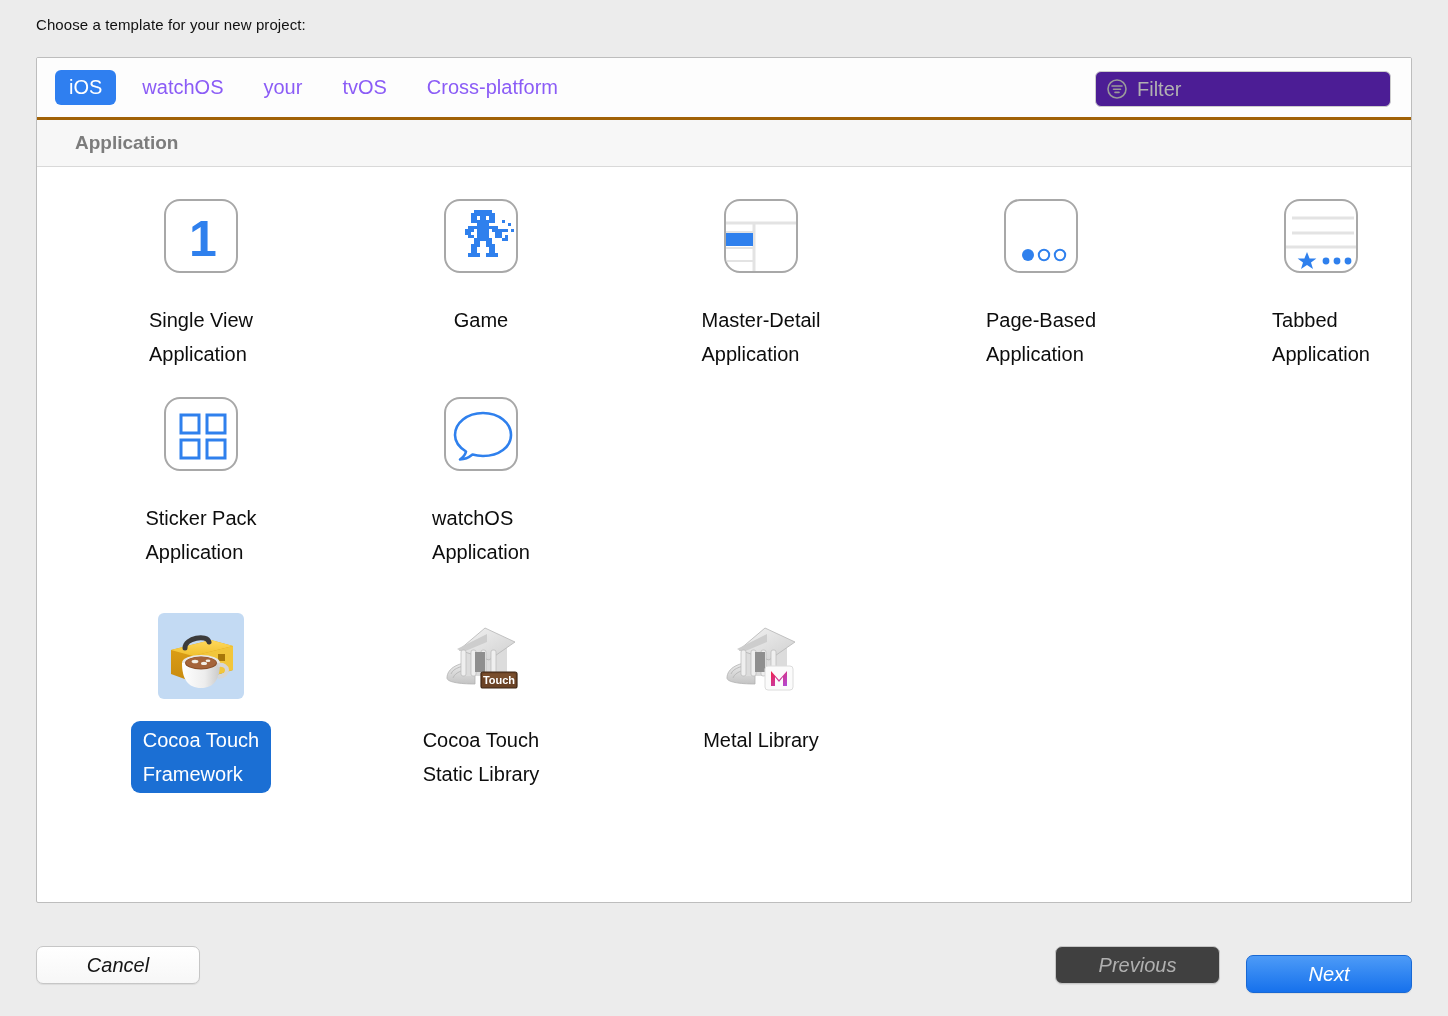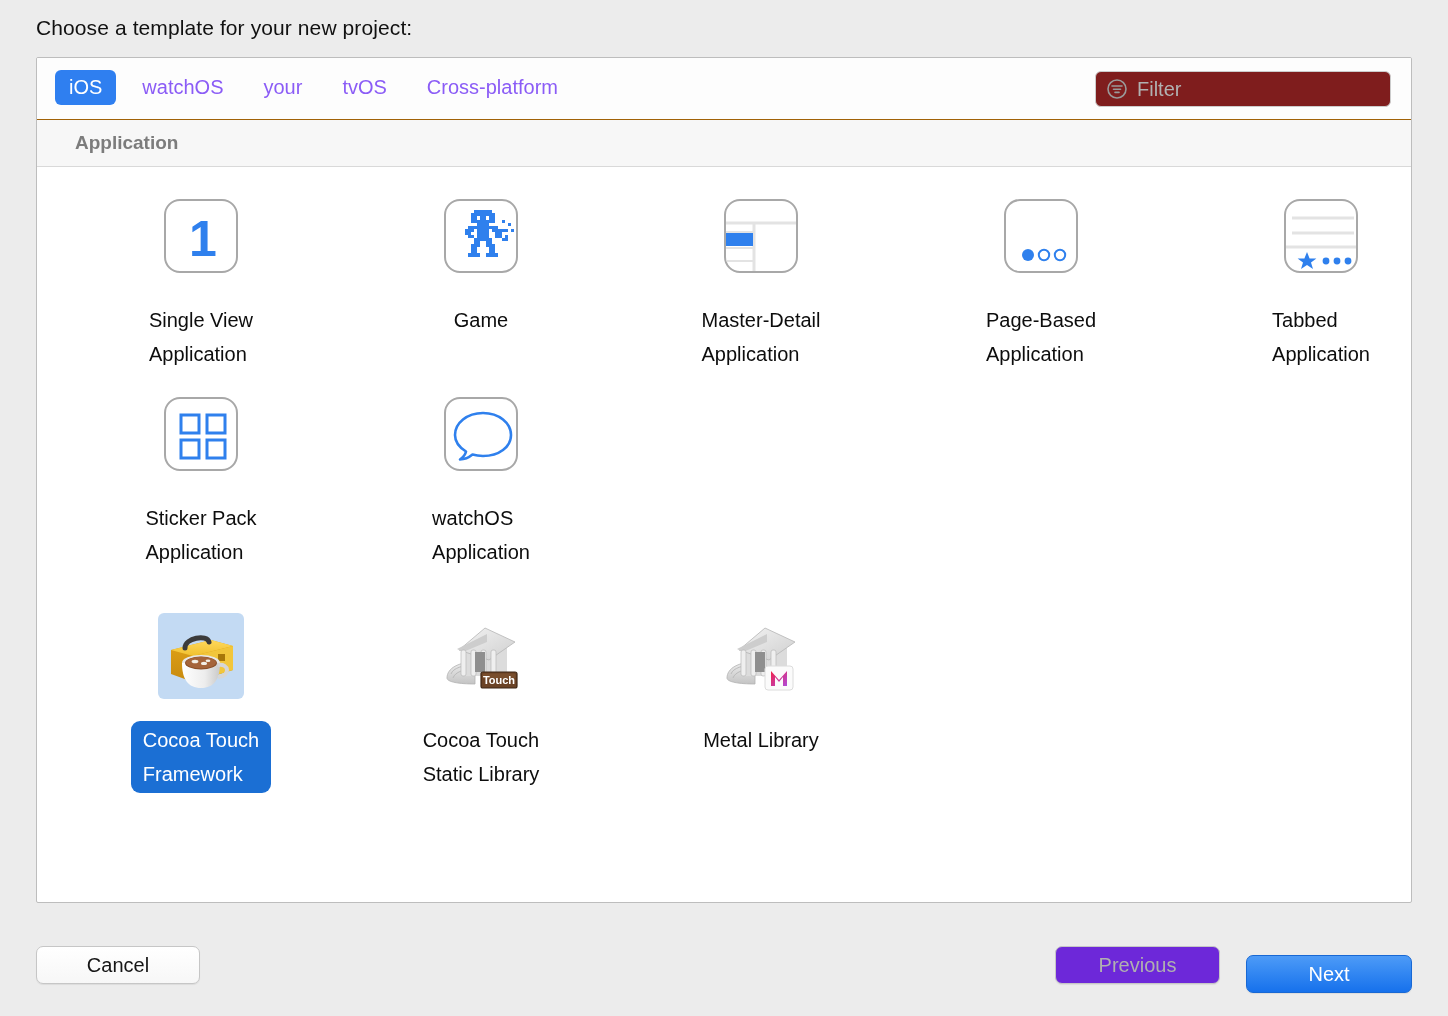--- a/index.html
+++ b/index.html
@@ -15,42 +15,42 @@
   #dialog {
     position: relative;
     width: 1448px; height: 1016px;
     background: #ececec;
   }
 
   
   .prompt-title {
     position: absolute;
     left: 36px; top: 16px;
-    font-size: 21px;
+    font-size: 15px;
     color: #111;
     letter-spacing: 0.1px;
   }
 
   
   .panel {
     position: absolute;
     left: 36px; top: 57px;
     width: 1376px; height: 846px;
     background: #ffffff;
     border: 1px solid #bdbdbd;
     border-radius: 2px;
     overflow: hidden;
   }
 
   
   .tabbar {
     position: relative;
     height: 62px;
     background: #fdfdfd;
-    border-bottom: 1px solid #a16207;
+    border-bottom: 3px solid #a16207;
   }
   .tabs {
     position: absolute;
     left: 18px; top: 12px;
     display: flex;
     align-items: center;
   }
   .tab {
     font-size: 20px;
     color: #8b5cf6;
@@ -62,21 +62,21 @@
   }
   .tab.selected {
     background: #2f7ff0;
     color: #ffffff;
   }
 
   .filter-box {
     position: absolute;
     right: 20px; top: 13px;
     width: 296px; height: 36px;
-    background: #7f1d1d;
+    background: #4c1d95;
     border: 1px solid #ccc;
     border-radius: 6px;
     display: flex;
     align-items: center;
     padding-left: 10px;
   }
   .filter-icon { width: 22px; height: 22px; flex: 0 0 22px; }
   .filter-placeholder {
     font-size: 20px;
     color: #b1b1b1;
@@ -155,26 +155,27 @@
     border-radius: 7px;
     font-size: 20px;
     display: flex;
     align-items: center;
     justify-content: center;
     cursor: default;
     border: 1px solid #c6c6c6;
     background: linear-gradient(#ffffff, #f7f7f7);
     color: #151515;
     box-shadow: 0 1px 1px rgba(0,0,0,0.07);
+    font-style: italic;
   }
   #cancel-btn { left: 36px; top: 946px; width: 164px; height: 38px; }
   #previous-btn {
     left: 1055px; top: 946px; width: 165px; height: 38px;
     color: #b0b0b0;
-    background: #6d28d9;
+    background: #404040;
   }
   #next-btn {
     left: 1246px; top: 946px; width: 166px; height: 38px;
     background: linear-gradient(#4d9bf7, #1671ec);
     border: 1px solid #1868d4;
     color: #ffffff;
     margin-top: 9px;
   }
 </style>
 </head>

